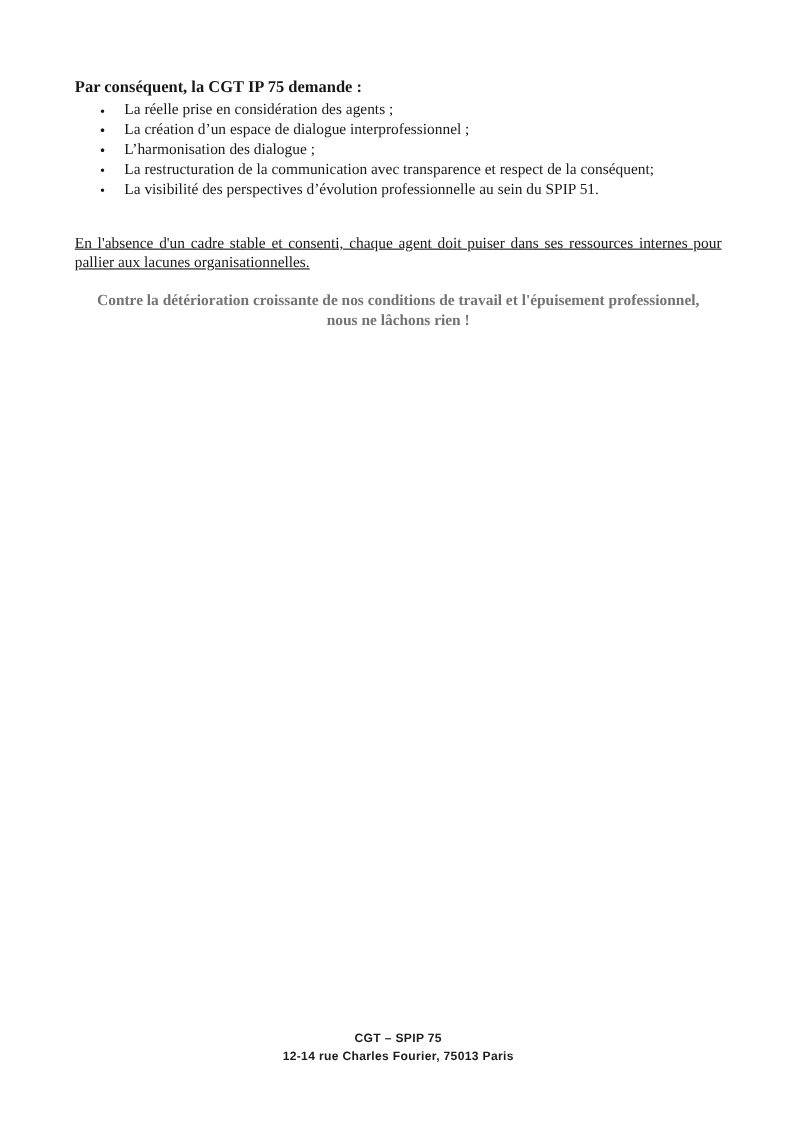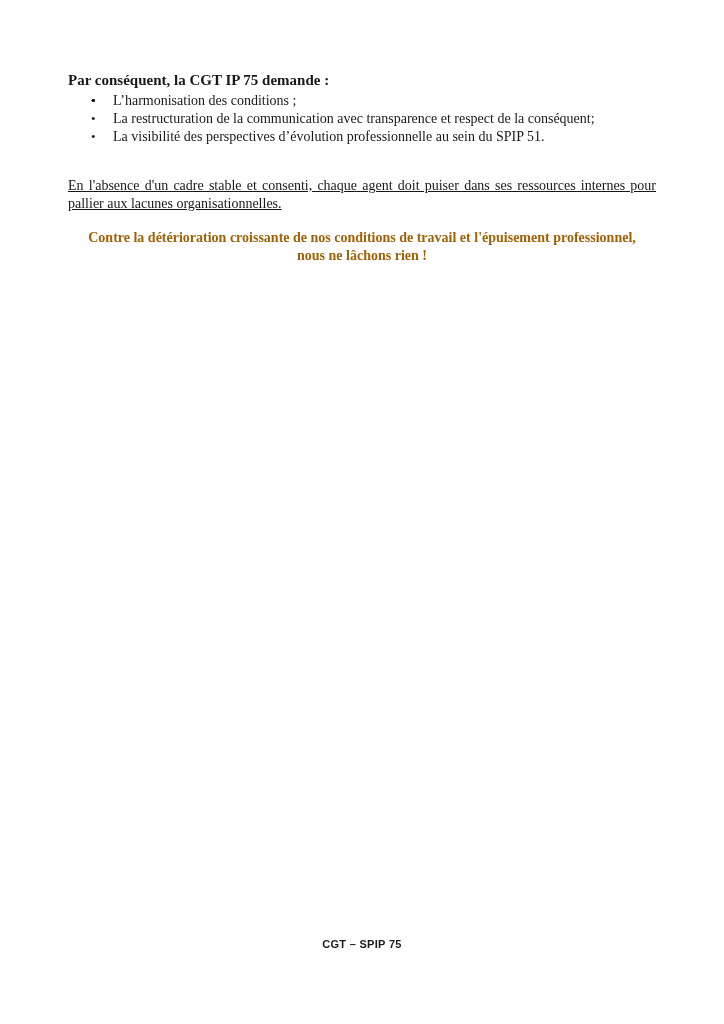--- a/index.html
+++ b/index.html
@@ -80,49 +80,52 @@
 <body>
 
 <div class="page">
   <div class="content">
 
     <p class="doc-heading">Par conséquent, la CGT IP 75 demande :</p>
 
     <ul class="demands">
       <li>
         <span class="bullet-glyph">•</span>
+        <span>La réelle prise en considération des agents ;</span>
       </li>
       <li>
         <span class="bullet-glyph">•</span>
       </li>
       <li>
         <span class="bullet-glyph">•</span>
+        <span>La création d’un espace de dialogue interprofessionnel ;</span>
       </li>
       <li>
         <span class="bullet-glyph">•</span>
       </li>
       <li>
         <span class="bullet-glyph">•</span>
-        <span>L’harmonisation des conditions ;</span>
+        <span>L’harmonisation des dialogue ;</span>
       </li>
       <li>
         <span class="bullet-glyph">•</span>
         <span>La restructuration de la communication avec transparence et respect de la conséquent;</span>
       </li>
       <li>
         <span class="bullet-glyph">•</span>
         <span>La visibilité des perspectives d’évolution professionnelle au sein du SPIP 51.</span>
       </li>
     </ul>
 
     <p class="paragraph">En l'absence d'un cadre stable et consenti, chaque agent doit puiser dans ses ressources internes pour pallier aux lacunes organisationnelles.</p>
 
-    <p class="callout" style="color: #a16207;">
+    <p class="callout" style="color: #737373;">
       <span>Contre la détérioration croissante de nos conditions de travail et l'épuisement professionnel,</span>
       <span>nous ne lâchons rien !</span>
     </p>
 
   </div>
 
   <div class="doc-footer">
     <span>CGT – SPIP 75</span>
+    <span>12-14 rue Charles Fourier, 75013 Paris</span>
   </div>
 </div>
 
 </body></html>

